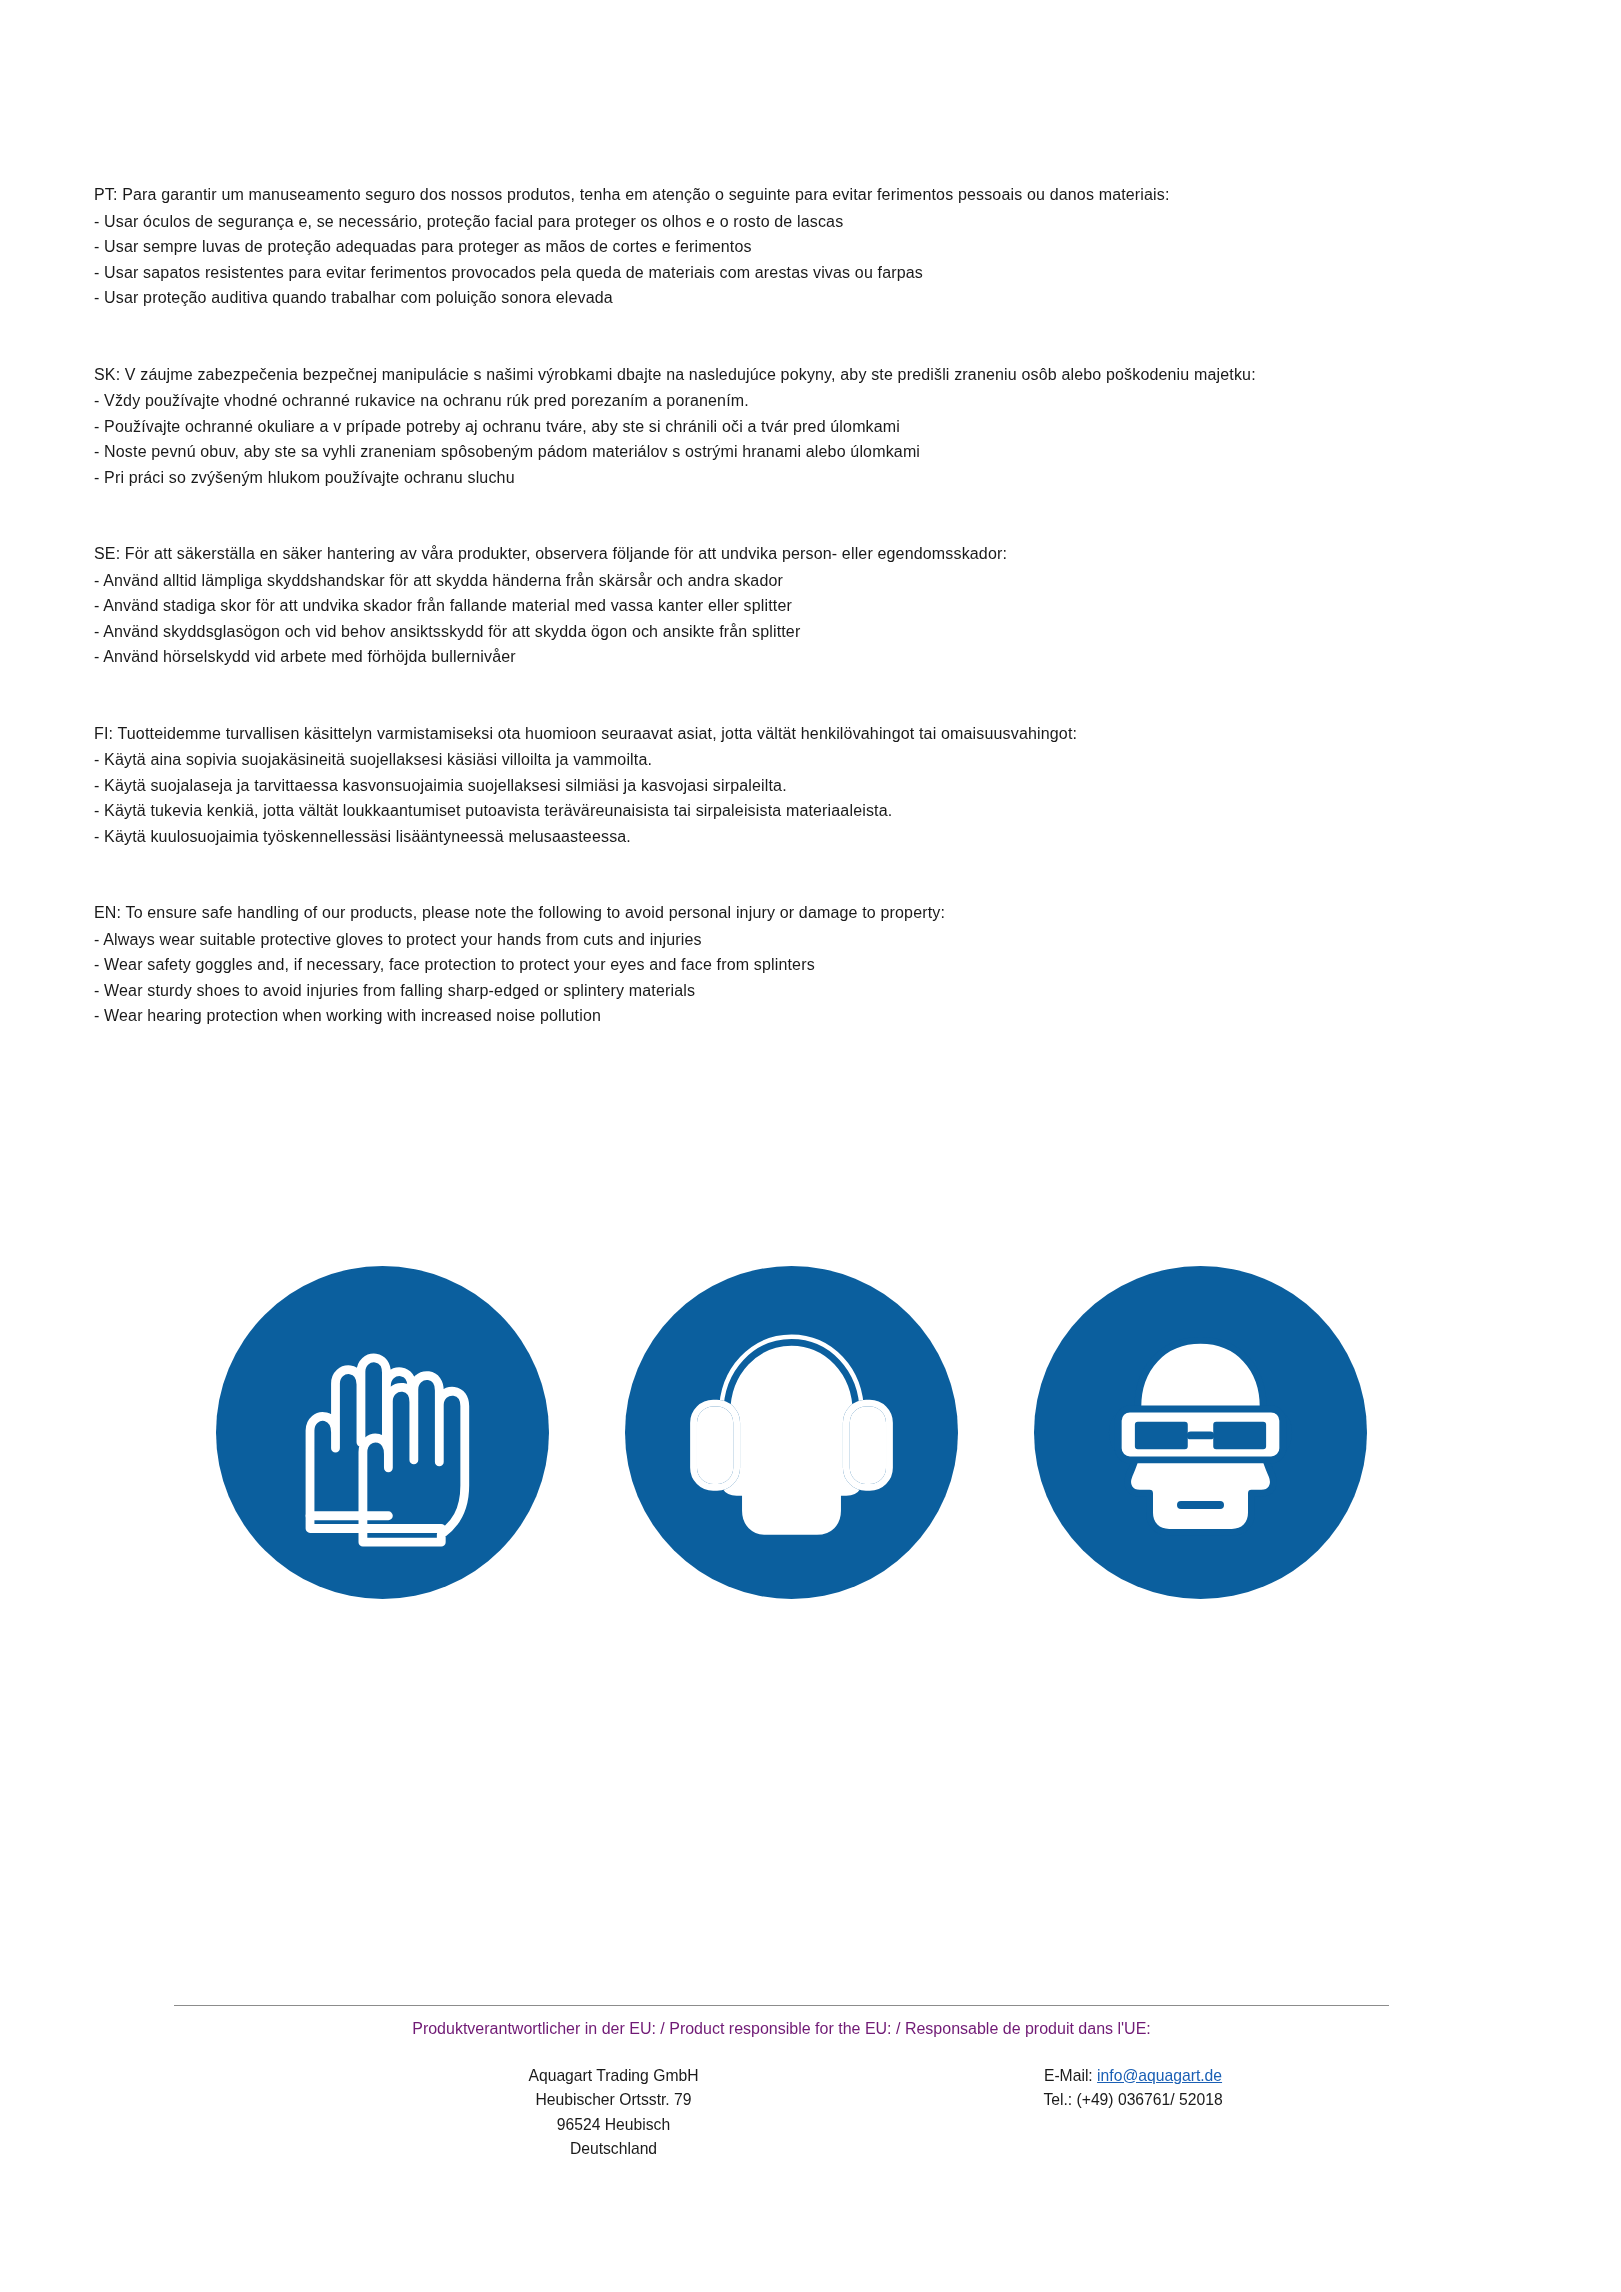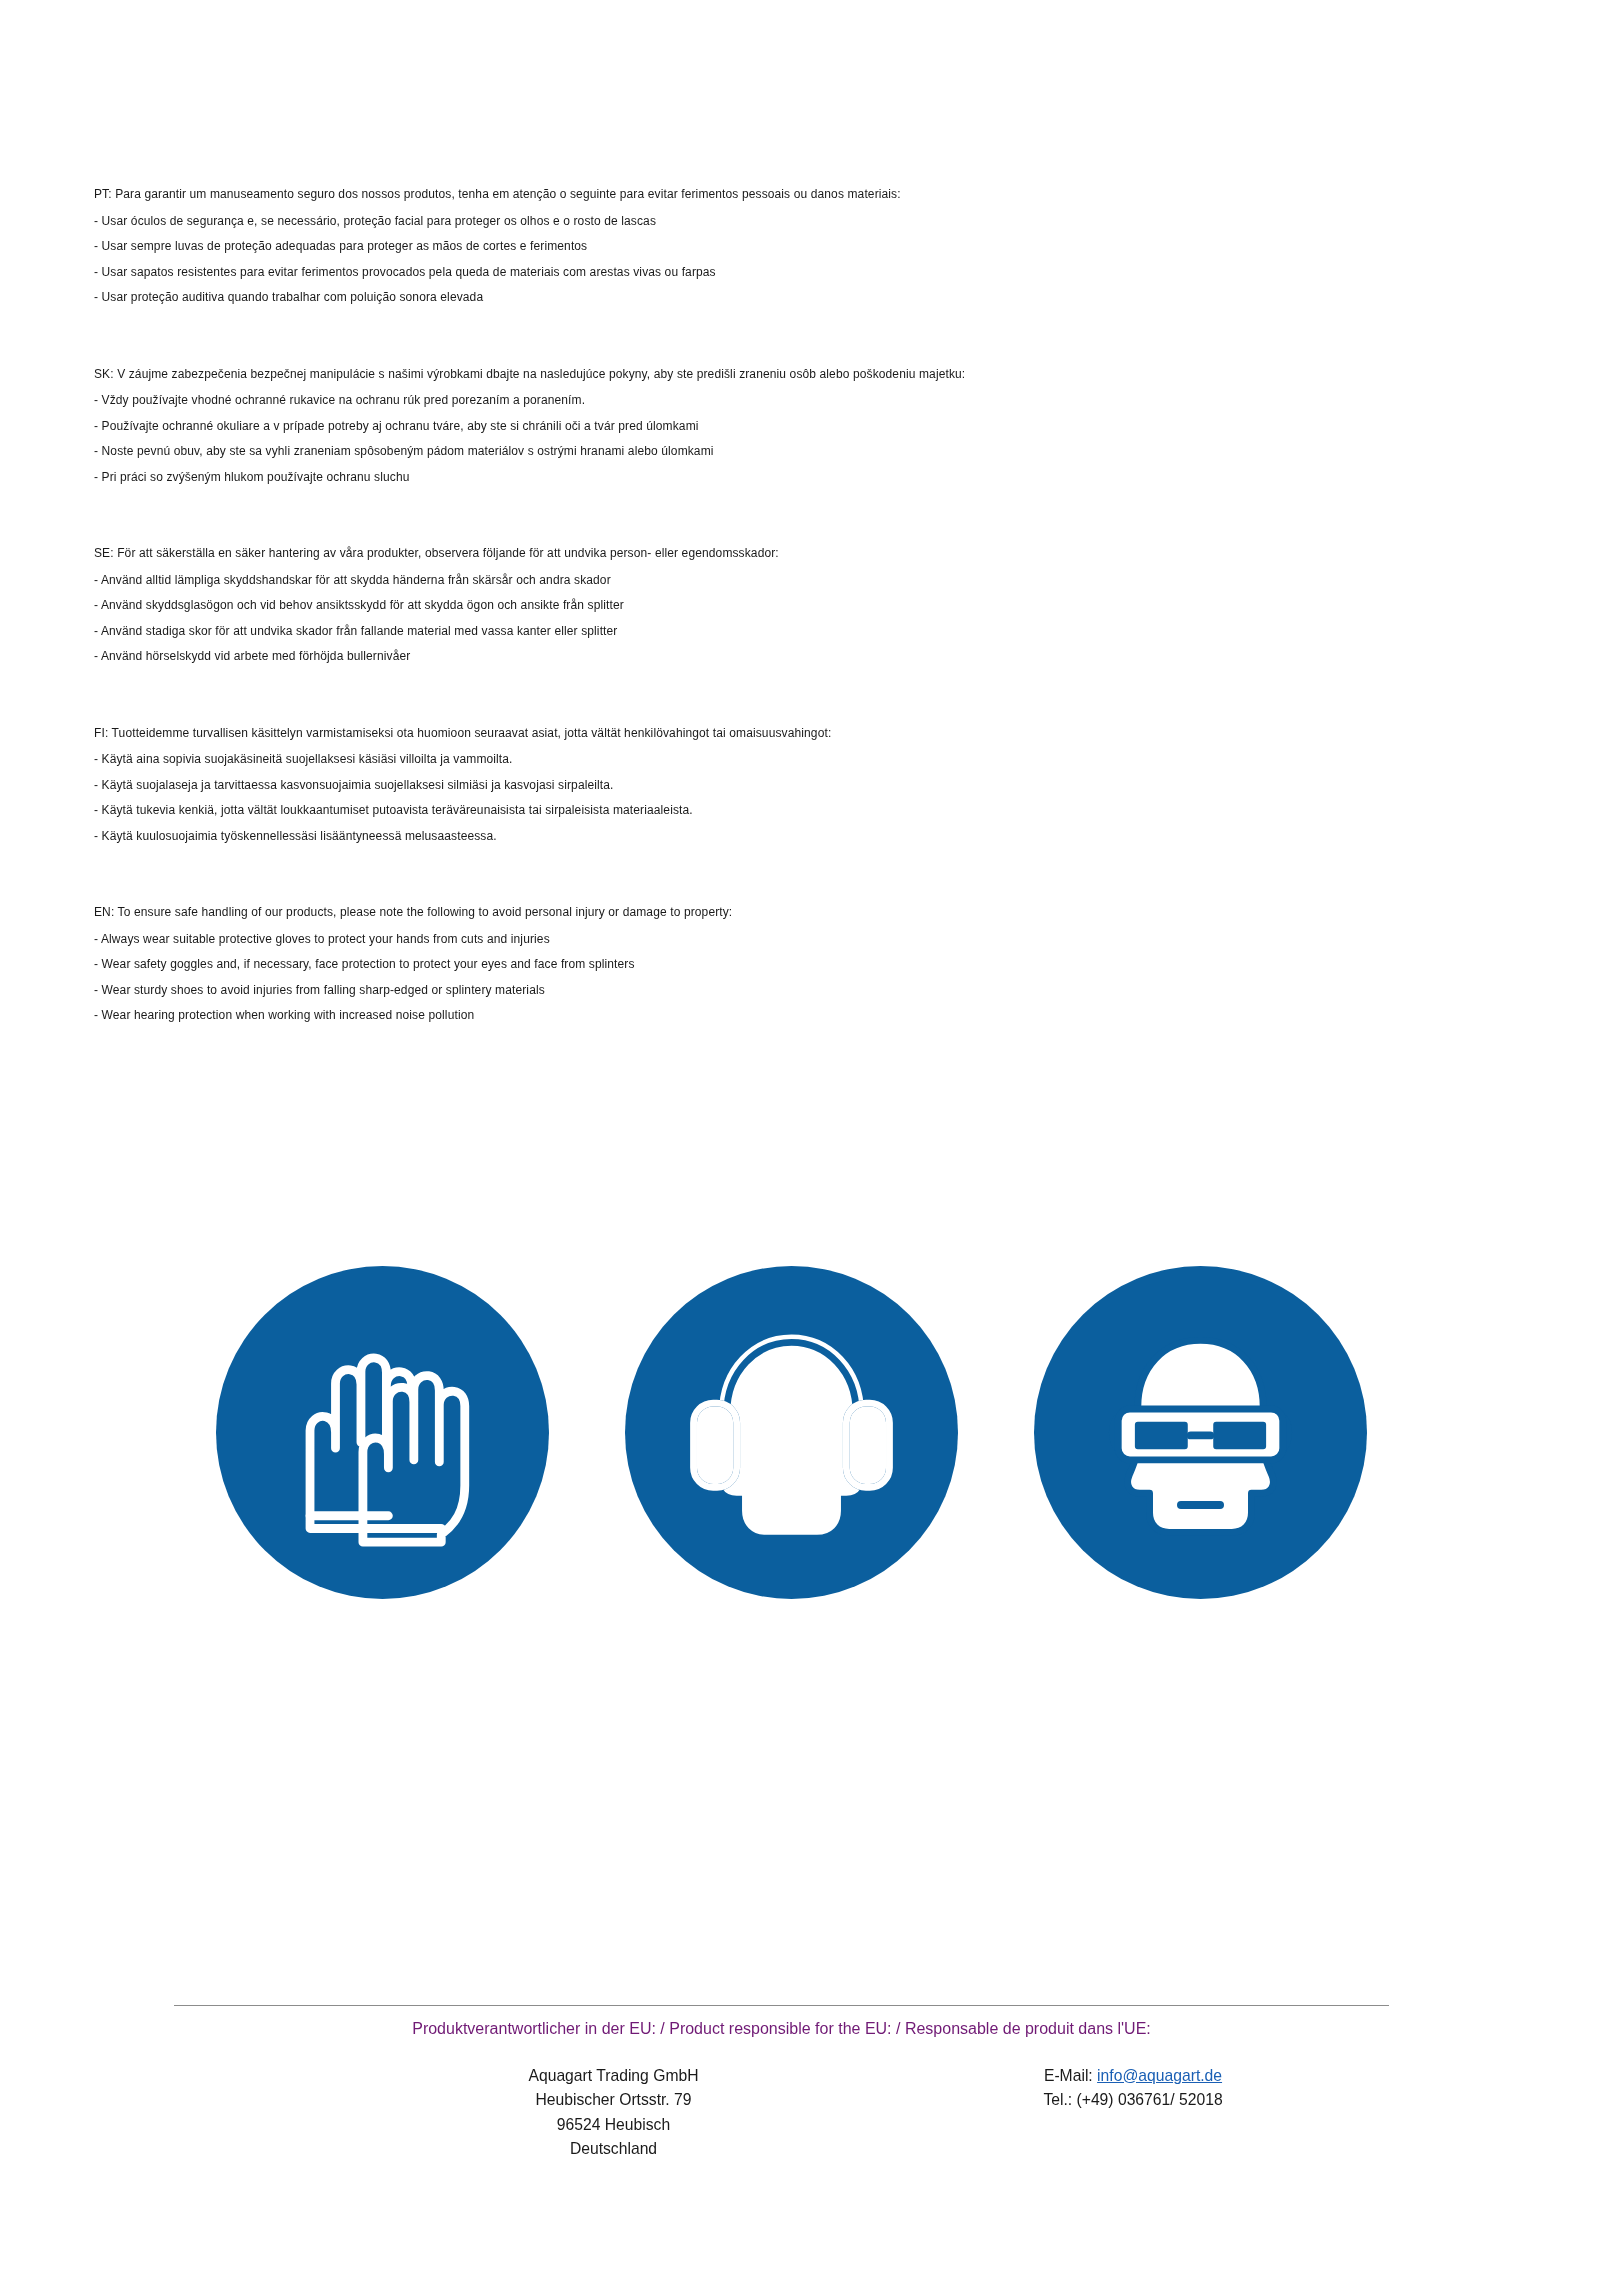--- a/index.html
+++ b/index.html
@@ -22,21 +22,21 @@
     top: 182px;
     width: 1372px;
   }
   .block {
     margin-bottom: 51px;
   }
   .block:last-child {
     margin-bottom: 0;
   }
   .line {
-    font-size: 12px;
+    font-size: 16px;
     line-height: 25.5px;
     letter-spacing: 0.01em;
     white-space: pre;
     color: #1a1a1a;
   }
   .intro {
     margin-bottom: 1px;
   }
 
   
@@ -127,22 +127,22 @@
       <div class="line intro">SK: V záujme zabezpečenia bezpečnej manipulácie s našimi výrobkami dbajte na nasledujúce pokyny, aby ste predišli zraneniu osôb alebo poškodeniu majetku:</div>
       <div class="line">- Vždy používajte vhodné ochranné rukavice na ochranu rúk pred porezaním a poranením.</div>
       <div class="line">- Používajte ochranné okuliare a v prípade potreby aj ochranu tváre, aby ste si chránili oči a tvár pred úlomkami</div>
       <div class="line">- Noste pevnú obuv, aby ste sa vyhli zraneniam spôsobeným pádom materiálov s ostrými hranami alebo úlomkami</div>
       <div class="line">- Pri práci so zvýšeným hlukom používajte ochranu sluchu</div>
     </div>
 
     <div class="block">
       <div class="line intro">SE: För att säkerställa en säker hantering av våra produkter, observera följande för att undvika person- eller egendomsskador:</div>
       <div class="line">- Använd alltid lämpliga skyddshandskar för att skydda händerna från skärsår och andra skador</div>
+      <div class="line">- Använd stadiga skor för att undvika skador från fallande material med vassa kanter eller splitter</div>
       <div class="line">- Använd skyddsglasögon och vid behov ansiktsskydd för att skydda ögon och ansikte från splitter</div>
-      <div class="line">- Använd stadiga skor för att undvika skador från fallande material med vassa kanter eller splitter</div>
       <div class="line">- Använd hörselskydd vid arbete med förhöjda bullernivåer</div>
     </div>
 
     <div class="block">
       <div class="line intro">FI: Tuotteidemme turvallisen käsittelyn varmistamiseksi ota huomioon seuraavat asiat, jotta vältät henkilövahingot tai omaisuusvahingot:</div>
       <div class="line">- Käytä aina sopivia suojakäsineitä suojellaksesi käsiäsi villoilta ja vammoilta.</div>
       <div class="line">- Käytä suojalaseja ja tarvittaessa kasvonsuojaimia suojellaksesi silmiäsi ja kasvojasi sirpaleilta.</div>
       <div class="line">- Käytä tukevia kenkiä, jotta vältät loukkaantumiset putoavista teräväreunaisista tai sirpaleisista materiaaleista.</div>
       <div class="line">- Käytä kuulosuojaimia työskennellessäsi lisääntyneessä melusaasteessa.</div>
     </div>

